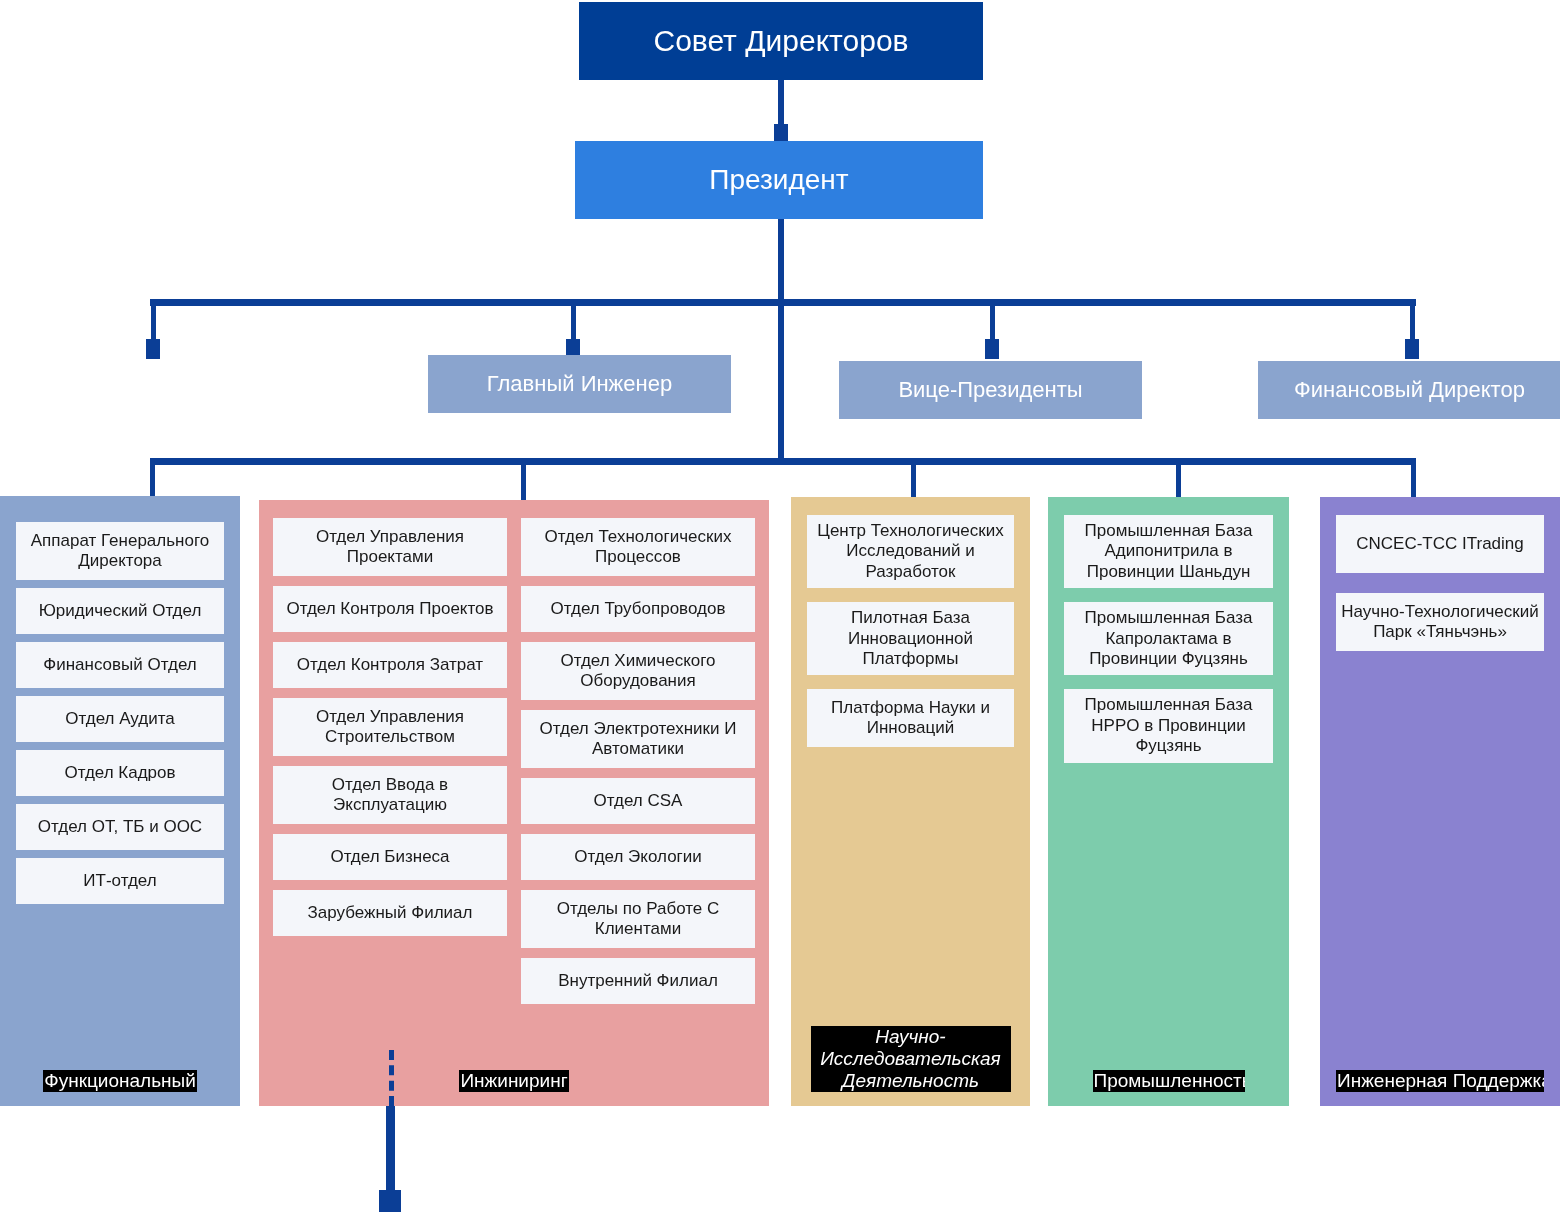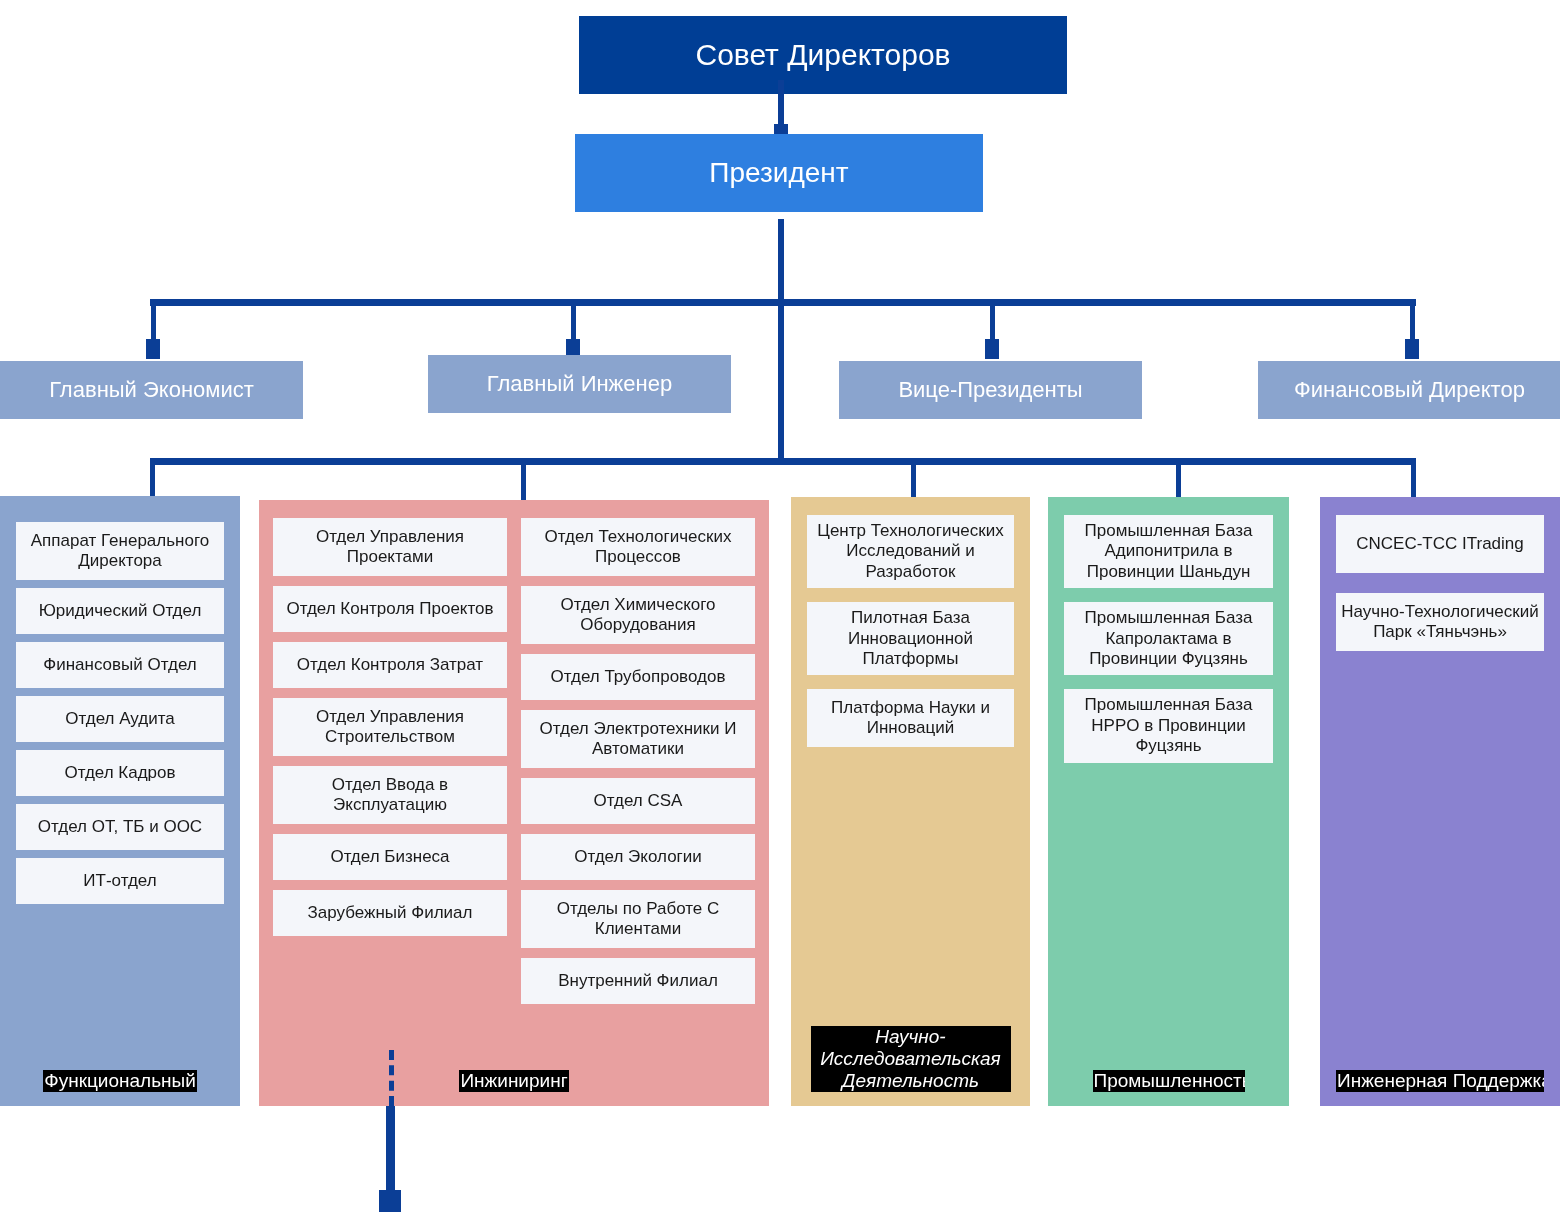--- a/index.html
+++ b/index.html
@@ -21,26 +21,26 @@
   .topbox {
     position: absolute;
     display: flex;
     align-items: center;
     justify-content: center;
     color: #ffffff;
     text-align: center;
     line-height: 1.15;
   }
   #board {
-    left: 579px; top: 16px; width: 488px; height: 78px;
+    left: 579px; top: 2px; width: 404px; height: 78px;
     background: #003E95;
     font-size: 30px;
   }
   #president {
-    left: 575px; top: 134px; width: 408px; height: 78px;
+    left: 575px; top: 141px; width: 408px; height: 78px;
     background: #2E7FE0;
     font-size: 28px;
   }
   .l2box {
     position: absolute;
     height: 58px;
     background: #8AA4CE;
     color: #ffffff;
     display: flex;
     align-items: center;
@@ -165,21 +165,20 @@
 
   <div class="conn thinv" style="left:571px; top:304px; height:50px;"></div>
   <div class="nub" style="left:566px; top:339px;"></div>
 
   <div class="conn thinv" style="left:990px; top:304px; height:50px;"></div>
   <div class="nub" style="left:985px; top:339px;"></div>
 
   <div class="conn thinv" style="left:1410px; top:304px; height:50px;"></div>
   <div class="nub" style="left:1405px; top:339px;"></div>
 
-  <div class="l2box" style="left:0px;    top:361px; width:303px;">Главный Экономист</div>
   <div class="l2box" style="left:420px;  top:355px; width:303px;margin-left:8px;">Главный Инженер</div>
   <div class="l2box" style="left:839px;  top:361px; width:303px;">Вице-Президенты</div>
   <div class="l2box" style="left:1258px; top:361px; width:303px;">Финансовый Директор</div>
 
   <div class="conn hline" style="left:150px; top:458px; width:1266px; height:7px;"></div>
 
   <div class="conn thinv" style="left:150px; top:463px; height:36px;"></div>
   <div class="conn thinv" style="left:521px; top:463px; height:40px;"></div>
   <div class="conn thinv" style="left:911px; top:463px; height:36px;"></div>
   <div class="conn thinv" style="left:1176px; top:463px; height:36px;"></div>
@@ -208,22 +207,22 @@
         <div class="leaf h2">Отдел Управления Проектами</div>
         <div class="leaf h1">Отдел Контроля Проектов</div>
         <div class="leaf h1">Отдел Контроля Затрат</div>
         <div class="leaf h2">Отдел Управления Строительством</div>
         <div class="leaf h2">Отдел Ввода в Эксплуатацию</div>
         <div class="leaf h1">Отдел Бизнеса</div>
         <div class="leaf h1">Зарубежный Филиал</div>
       </div>
       <div class="subcol">
         <div class="leaf h2">Отдел Технологических Процессов</div>
+        <div class="leaf h1">Отдел Трубопроводов</div>
         <div class="leaf h2">Отдел Химического Оборудования</div>
-        <div class="leaf h1">Отдел Трубопроводов</div>
         <div class="leaf h2">Отдел Электротехники И Автоматики</div>
         <div class="leaf h1">Отдел CSA</div>
         <div class="leaf h1">Отдел Экологии</div>
         <div class="leaf h2">Отделы по Работе С Клиентами</div>
         <div class="leaf h1">Внутренний Филиал</div>
       </div>
     </div>
     <div class="group-footer">
       <span class="group-label" id="lbl-engineering">Инжиниринг</span>
     </div>

